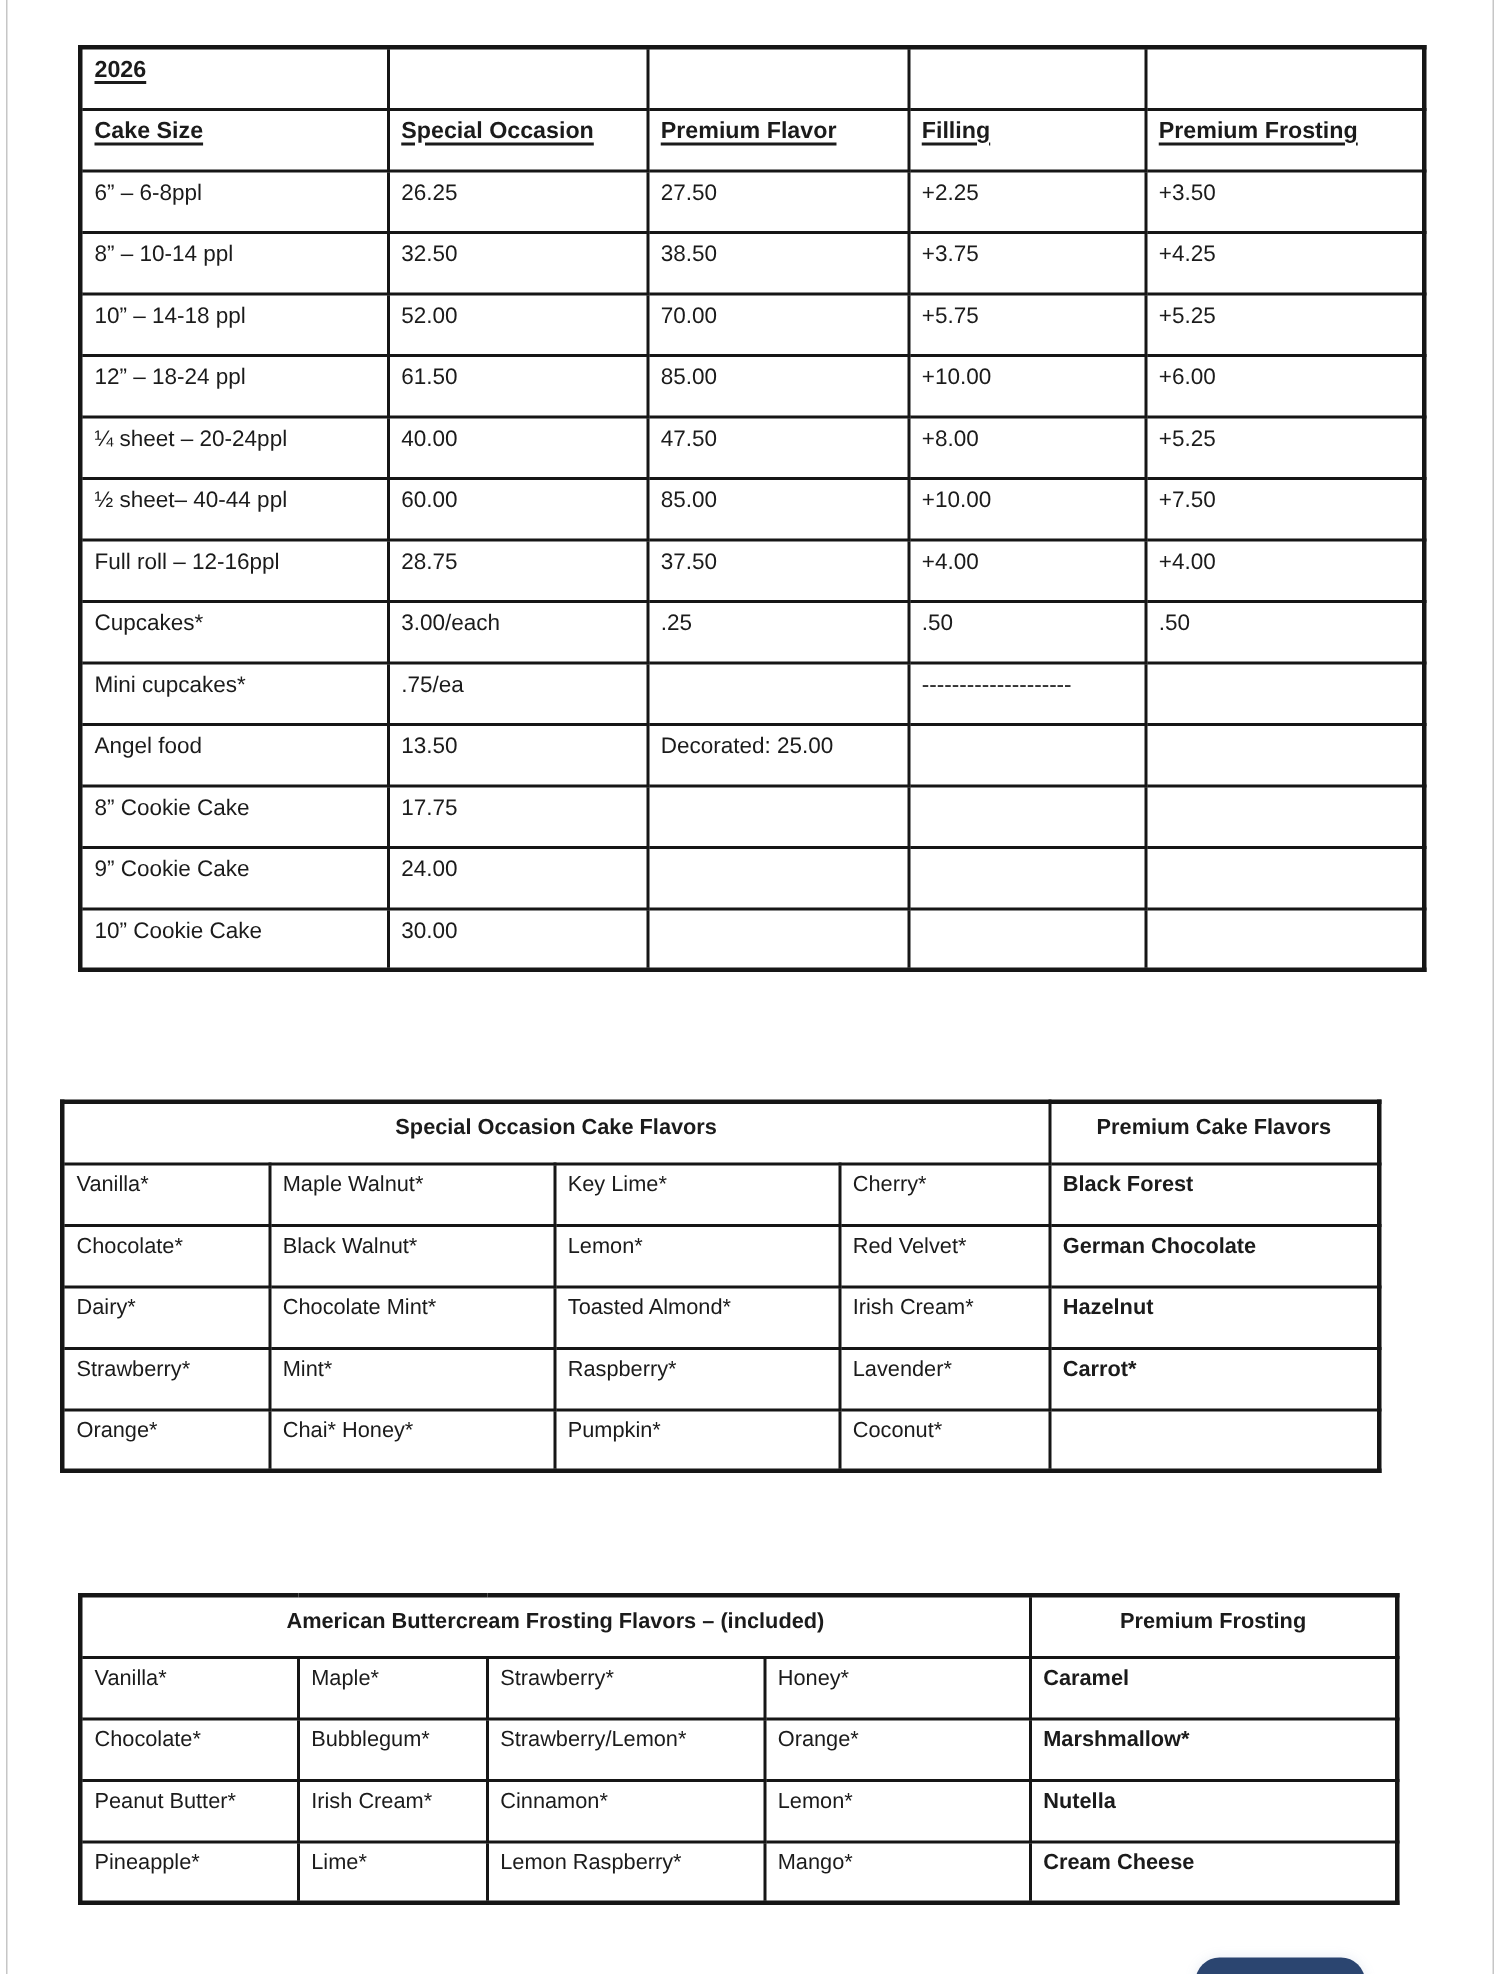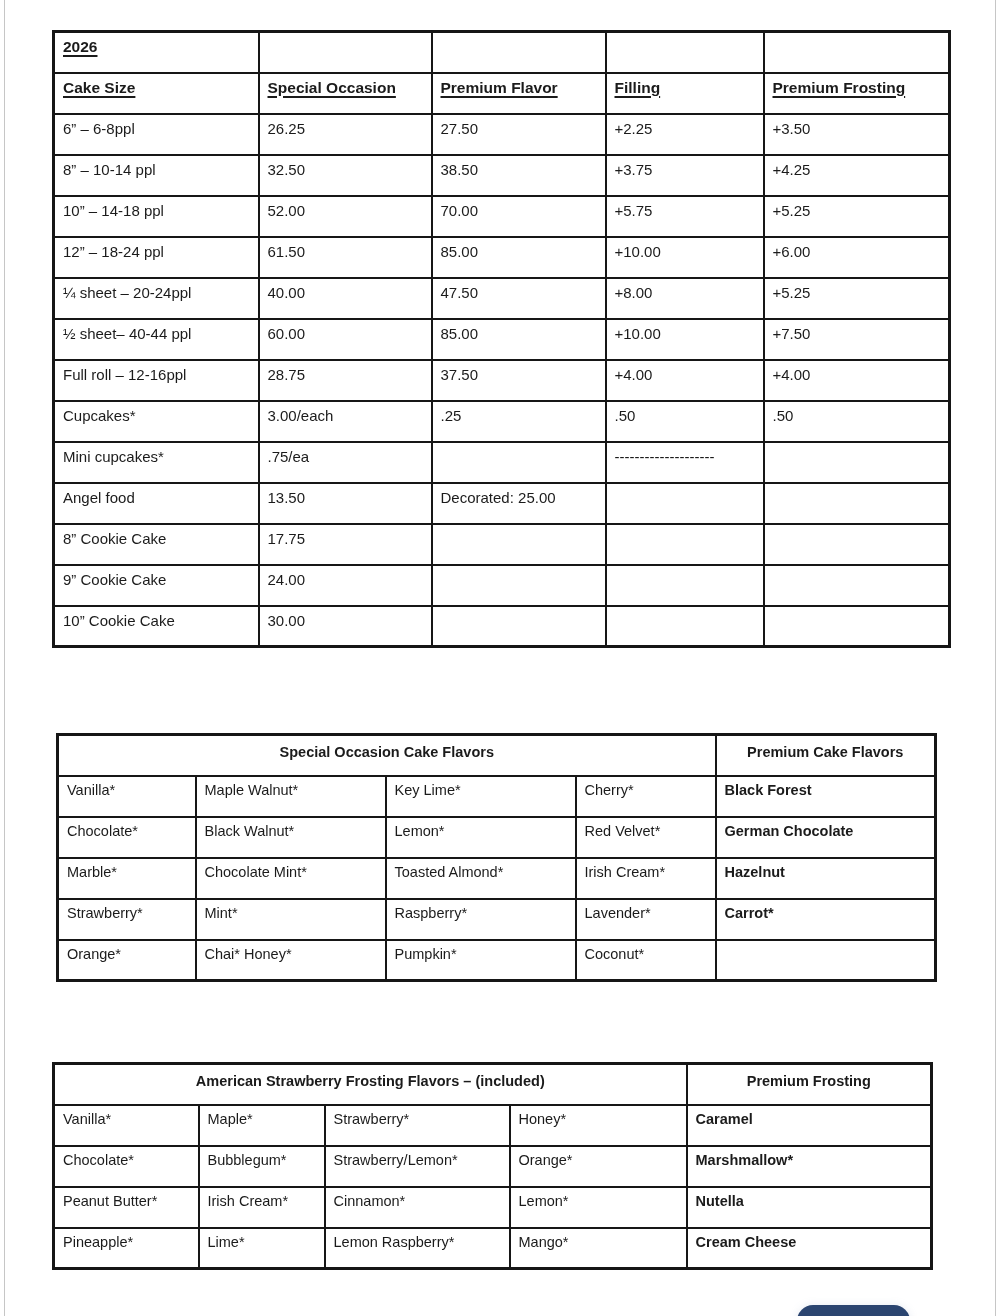--- a/index.html
+++ b/index.html
@@ -37,21 +37,21 @@
     padding: 5px 8px;
     vertical-align: top;
     text-align: left;
     font-size: 15px;
     font-weight: 400;
     white-space: nowrap;
     overflow: hidden;
   }
 
   #price-table { left: 52px; top: 30px; width: 896px; }
-  #occasion-table { left: 56px; top: 733px; width: 878px; }
+  #occasion-table { left: 40px; top: 733px; width: 878px; }
   #frosting-table { left: 52px; top: 1062px; width: 878px; }
 
   .hdr-underline {
     font-weight: 700;
     font-size: 15.5px;
     text-decoration: underline;
     text-decoration-thickness: 2px;
     text-underline-offset: 3px;
   }
   .span-header {
@@ -229,21 +229,21 @@
           <td class="bold">Black Forest</td>
         </tr>
         <tr>
           <td>Chocolate*</td>
           <td>Black Walnut*</td>
           <td>Lemon*</td>
           <td>Red Velvet*</td>
           <td class="bold">German Chocolate</td>
         </tr>
         <tr>
-          <td>Marble*</td>
+          <td>Dairy*</td>
           <td>Chocolate Mint*</td>
           <td>Toasted Almond*</td>
           <td>Irish Cream*</td>
           <td class="bold">Hazelnut</td>
         </tr>
         <tr>
           <td>Strawberry*</td>
           <td>Mint*</td>
           <td>Raspberry*</td>
           <td>Lavender*</td>
@@ -262,21 +262,21 @@
   <table id="frosting-table">
     <colgroup>
       <col style="width:145px">
         <col style="width:126px">
         <col style="width:185px">
       <col style="width:177px">
         <col style="width:245px">
     </colgroup>
     <tbody>
       <tr>
-        <td colspan="4" class="span-header">American Strawberry Frosting Flavors – (included)</td>
+        <td colspan="4" class="span-header">American Buttercream Frosting Flavors – (included)</td>
         <td class="span-header">Premium Frosting</td>
       </tr>
     </tbody>
     <tbody>
         <tr>
           <td>Vanilla*</td>
           <td>Maple*</td>
           <td>Strawberry*</td>
           <td>Honey*</td>
           <td class="bold">Caramel</td>

